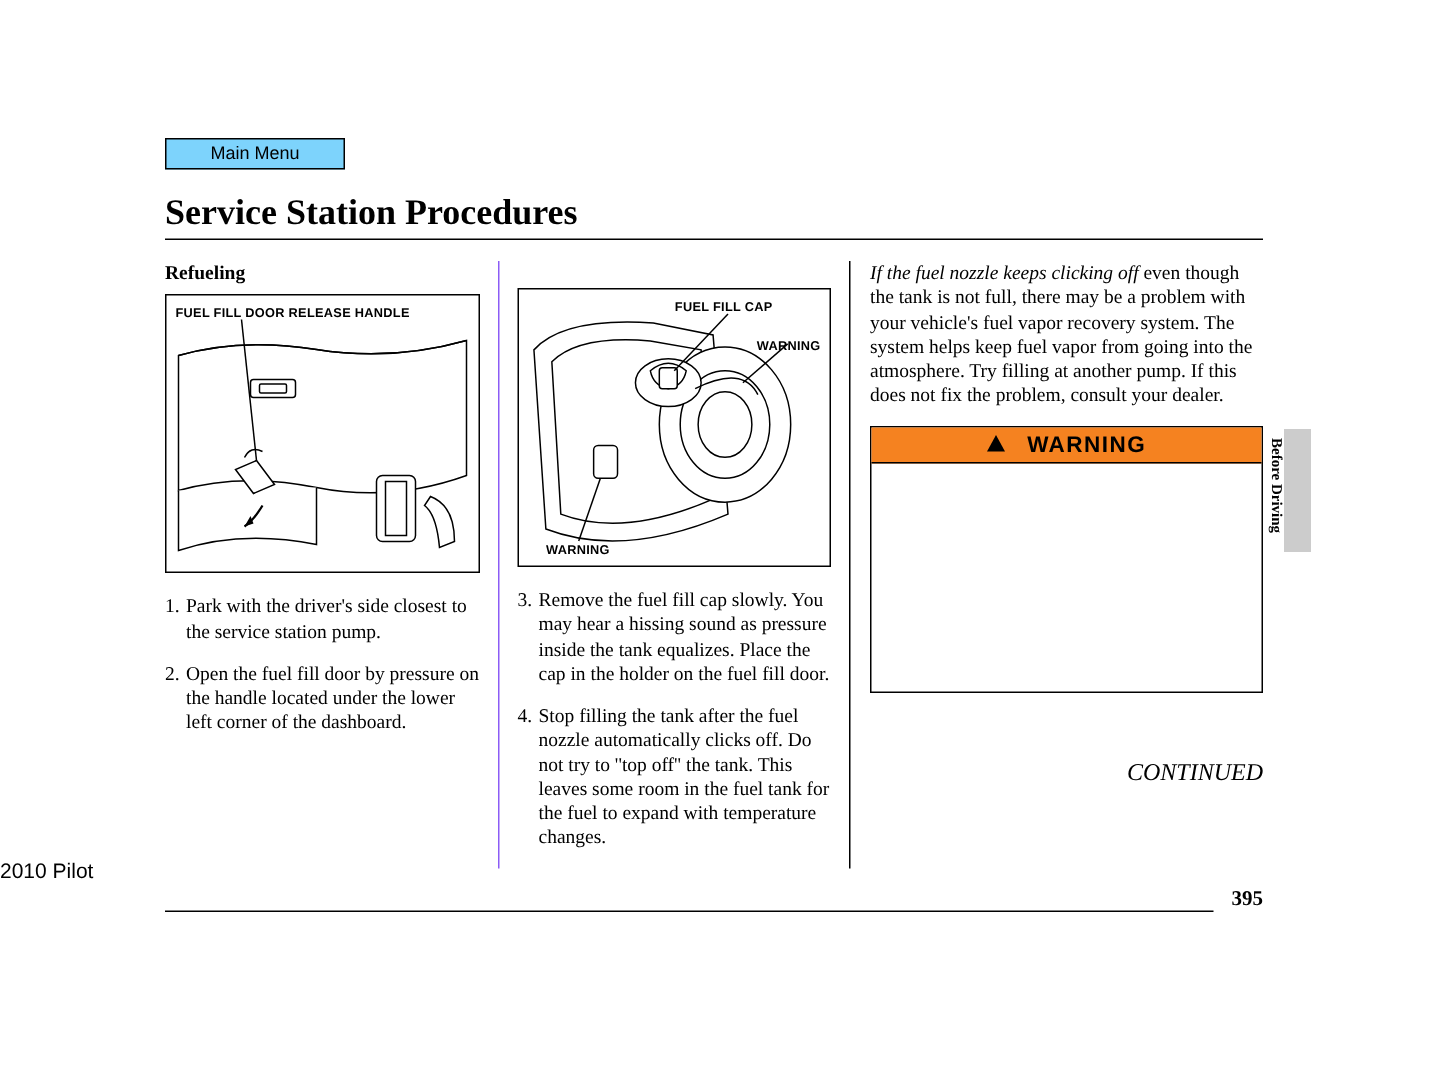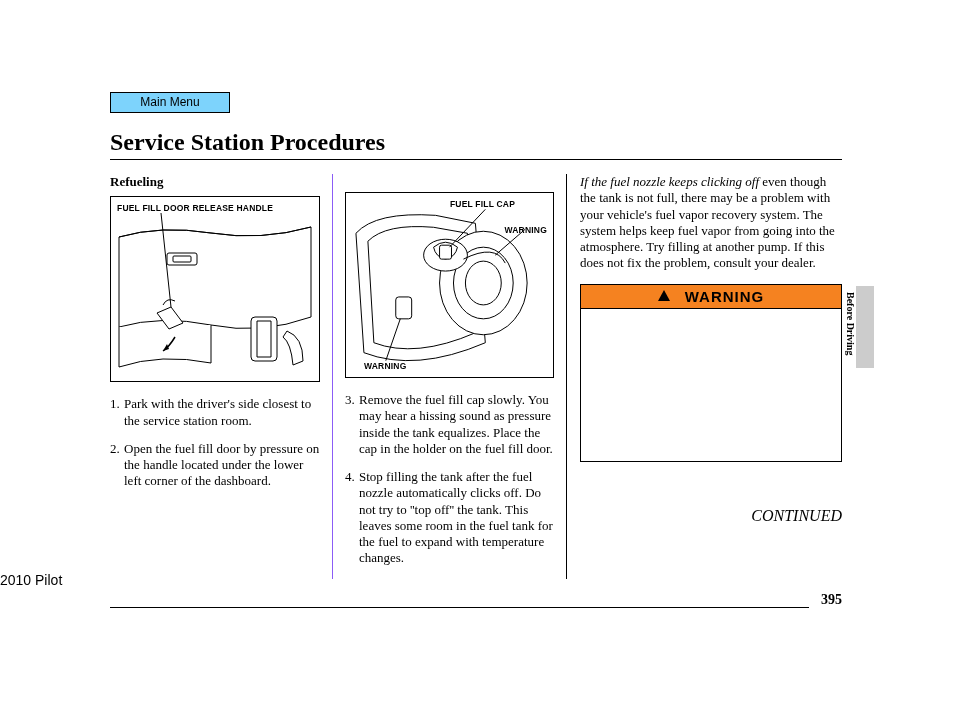--- a/index.html
+++ b/index.html
@@ -219,21 +219,21 @@
 
           <rect x="140" y="120" width="26" height="44" rx="4" fill="#fff" stroke="#000"></rect>
           <path d="M146 124 h14 v36 h-14 z" fill="none" stroke="#000"></path>
           <path d="M176 134 q16 6 16 30 l-10 4 q-2 -22 -10 -28 z" fill="#fff" stroke="#000"></path>
         </svg>
       </div>
 
       <ol class="steps">
         <li>
           <span class="num">1.</span>
-          <span class="txt">Park with the driver's side closest to the service station room.</span>
+          <span class="txt">Park with the driver's side closest to the service station pump.</span>
         </li>
         <li>
           <span class="num">2.</span>
           <span class="txt">Open the fuel fill door by pressure on the handle located under the lower left corner of the dashboard.</span>
         </li>
       </ol>
     </div>
 
     <div class="col mid">
       <div class="figure" style="margin-top:18px;">

